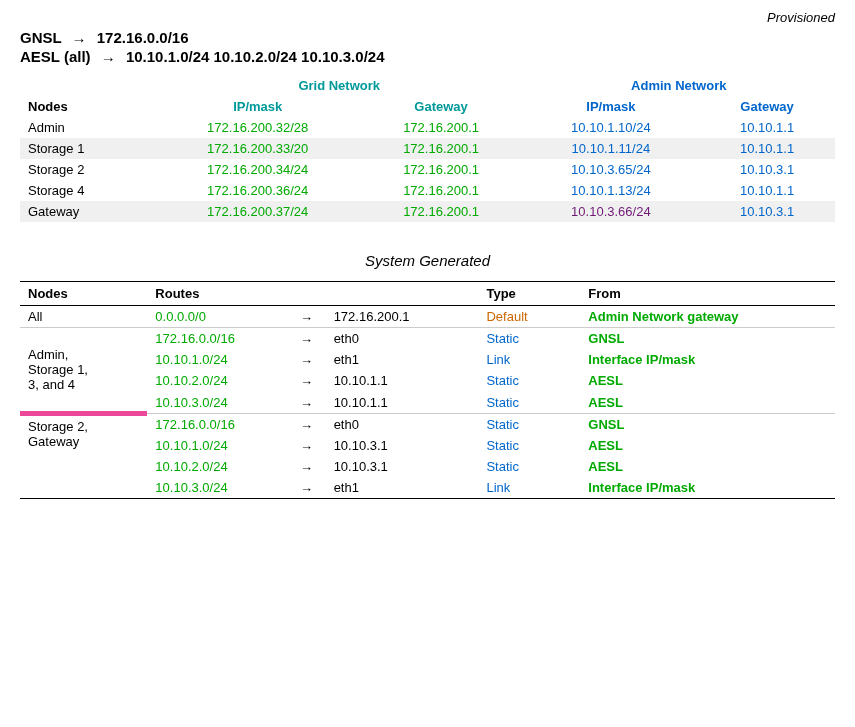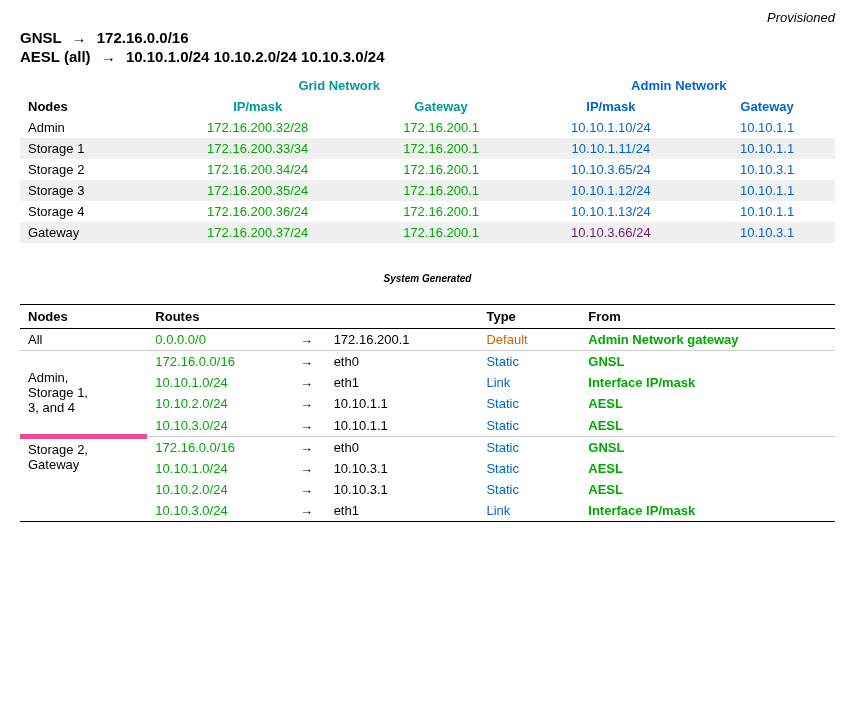--- a/index.html
+++ b/index.html
@@ -47,23 +47,22 @@
     .col-ipmask-grid { width: 150px; text-align: center; }
     .col-gw-grid { width: 120px; text-align: center; }
     .col-ipmask-admin { width: 130px; text-align: center; }
     .col-gw-admin { width: 100px; text-align: center; }
     tr.alt { background-color: #f0f0f0; }
     tr.white { background-color: #fff; }
 
     .system-generated-label {
       text-align: center;
       font-style: italic;
-      font-size: 10px;
-      margin-bottom: 20px;
-      font-weight: bold;
+      font-size: 15px;
+      margin-bottom: 12px;
     }
     .bottom-table {
       width: 100%;
       border-collapse: collapse;
     }
     .bottom-table th {
       font-weight: bold;
       text-align: left;
       border-top: 1px solid #000;
       border-bottom: 1px solid #000;
@@ -109,38 +108,31 @@
   <tbody id="top-table-body">
   <tr class="white">
     <td>Admin</td>
     <td style="text-align:center;color:#00aa00">172.16.200.32/28</td>
     <td style="text-align:center;color:#00aa00">172.16.200.1</td>
     <td style="text-align:center;color:#0066cc">10.10.1.10/24</td>
     <td style="text-align:center;color:#0066cc">10.10.1.1</td>
   </tr>
       <tr class="alt">
     <td>Storage 1</td>
-    <td style="text-align:center;color:#00aa00">172.16.200.33/34</td>
+    <td style="text-align:center;color:#00aa00">172.16.200.33/20</td>
     <td style="text-align:center;color:#00aa00">172.16.200.1</td>
     <td style="text-align:center;color:#0066cc">10.10.1.11/24</td>
     <td style="text-align:center;color:#0066cc">10.10.1.1</td>
   </tr>
       <tr class="white">
     <td>Storage 2</td>
     <td style="text-align:center;color:#00aa00">172.16.200.34/24</td>
     <td style="text-align:center;color:#00aa00">172.16.200.1</td>
     <td style="text-align:center;color:#0066cc">10.10.3.65/24</td>
     <td style="text-align:center;color:#0066cc">10.10.3.1</td>
-  </tr>
-      <tr class="alt">
-    <td>Storage 3</td>
-    <td style="text-align:center;color:#00aa00">172.16.200.35/24</td>
-    <td style="text-align:center;color:#00aa00">172.16.200.1</td>
-    <td style="text-align:center;color:#0066cc">10.10.1.12/24</td>
-    <td style="text-align:center;color:#0066cc">10.10.1.1</td>
   </tr>
       <tr class="white">
     <td>Storage 4</td>
     <td style="text-align:center;color:#00aa00">172.16.200.36/24</td>
     <td style="text-align:center;color:#00aa00">172.16.200.1</td>
     <td style="text-align:center;color:#0066cc">10.10.1.13/24</td>
     <td style="text-align:center;color:#0066cc">10.10.1.1</td>
   </tr>
       <tr class="alt">
     <td>Gateway</td>

